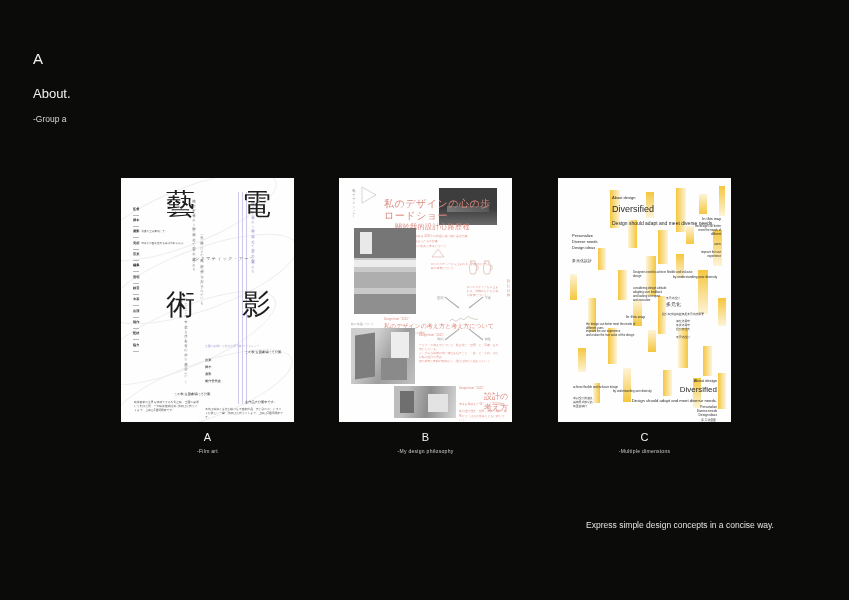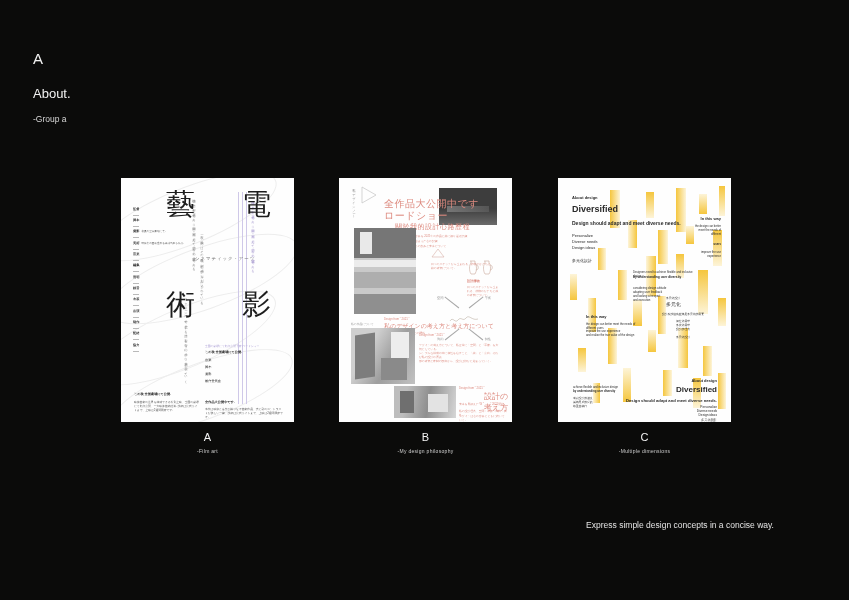--- a/index.html
+++ b/index.html
@@ -15,21 +15,21 @@
   .pa{left:121px;} .pb{left:339px;} .pc{left:558px;}
   .plabel{top:431px;font-size:11px;color:#f5f5f5;text-align:center;width:173px;}
   .pcap{top:448px;font-size:5px;color:#cfcfcf;text-align:center;width:173px;letter-spacing:.3px;}
   
   .footer{right:75px;top:511px;text-align:right;}
   .footer .f1{font-size:12.5px;color:#f5f5f5;}
   .footer .f2{font-size:8.5px;color:#e3e3e3;margin-top:9px;}
   
   .t2{font-size:2.8px;line-height:1.5;} .t3{font-size:3.2px;line-height:1.5;}
   .t4{font-size:4px;line-height:1.4;} .t5{font-size:5px;line-height:1.3;}
-  .bold{font-weight:bold;}
+  .bold{font-weight:normal;margin-left:40px;}
   
   .swirl{position:absolute;border:0.6px solid #ededed;border-radius:50%;}
   .bigchar{position:absolute;font-family:"DejaVu Serif","Liberation Serif",serif;font-size:29px;color:#1d1d1d;line-height:1;}
   .credit{position:absolute;left:12px;width:70px;}
   .credit .credit-label{font-size:3.2px;font-weight:bold;color:#3a3a3a;display:inline-block;}
   .credit .credit-note{font-size:2.6px;color:#555;margin-left:2px;}
   .credit .u{display:block;width:6px;height:0.5px;background:#b9b9b9;margin-top:0.8px;}
   .vtext{position:absolute;writing-mode:vertical-rl;font-size:3.1px;color:#929292;letter-spacing:.6px;line-height:1.6;}
   .vtext.lav{color:#b3a7d6;}
   .vline{position:absolute;width:0.5px;background:#cfc8e8;}
@@ -104,21 +104,21 @@
   <div class="poster pb">
     <div class="vtext" style="left:12px;top:8px;height:40px;color:#9a9a9a;">私のデザインノート</div>
     <svg class="abs" style="left:22px;top:8px;" width="16" height="18" viewBox="0 0 16 18">
         <polygon points="1,1 15,9 1,17" fill="none" stroke="#c4c4c4" stroke-width="0.7"></polygon>
       </svg>
 
     <div class="photo" style="left:100px;top:10px;width:58px;height:37px;background:linear-gradient(to bottom,#3d3d3d 55%,#6b6b6b);">
       <div style="position:absolute;left:8px;top:18px;width:42px;height:6px;background:linear-gradient(to right,#8c8c8c,#5f5f5f);opacity:.7;"></div>
     </div>
 
-    <div class="abs pink" style="left:45px;top:19px;font-size:10px;letter-spacing:.5px;">全作品大公開中です</div>
+    <div class="abs pink" style="left:45px;top:19px;font-size:10px;letter-spacing:.5px;">私のデザインの心の歩</div>
     <div class="abs pink" style="left:45px;top:31px;font-size:10px;letter-spacing:.5px;">ロードショー</div>
     <div class="abs pink" style="left:56px;top:44px;font-size:7px;letter-spacing:.5px;">關於我的設計心路歷程</div>
     <div class="abs t2 pink" style="left:56px;top:56px;width:90px;">私のデザインの歩みを 2021年の作品と共に振り返る記録</div>
     <div class="abs t2 pink" style="left:56px;top:61px;width:90px;">一つの設計から始まった心の記録</div>
     <div class="abs t2 pink" style="left:56px;top:66px;width:90px;">私の設計のこころの歩みと未来について</div>
 
     <div class="photo" style="left:15px;top:50px;width:62px;height:86px;background:#c9c9c9;">
       <div style="position:absolute;left:0;top:0;width:100%;height:30px;background:#767676;"></div>
       <div style="position:absolute;left:6px;top:4px;width:12px;height:22px;background:#e9e9e9;"></div>
       <div style="position:absolute;left:0;top:32px;width:100%;height:7px;background:#ececec;"></div>

